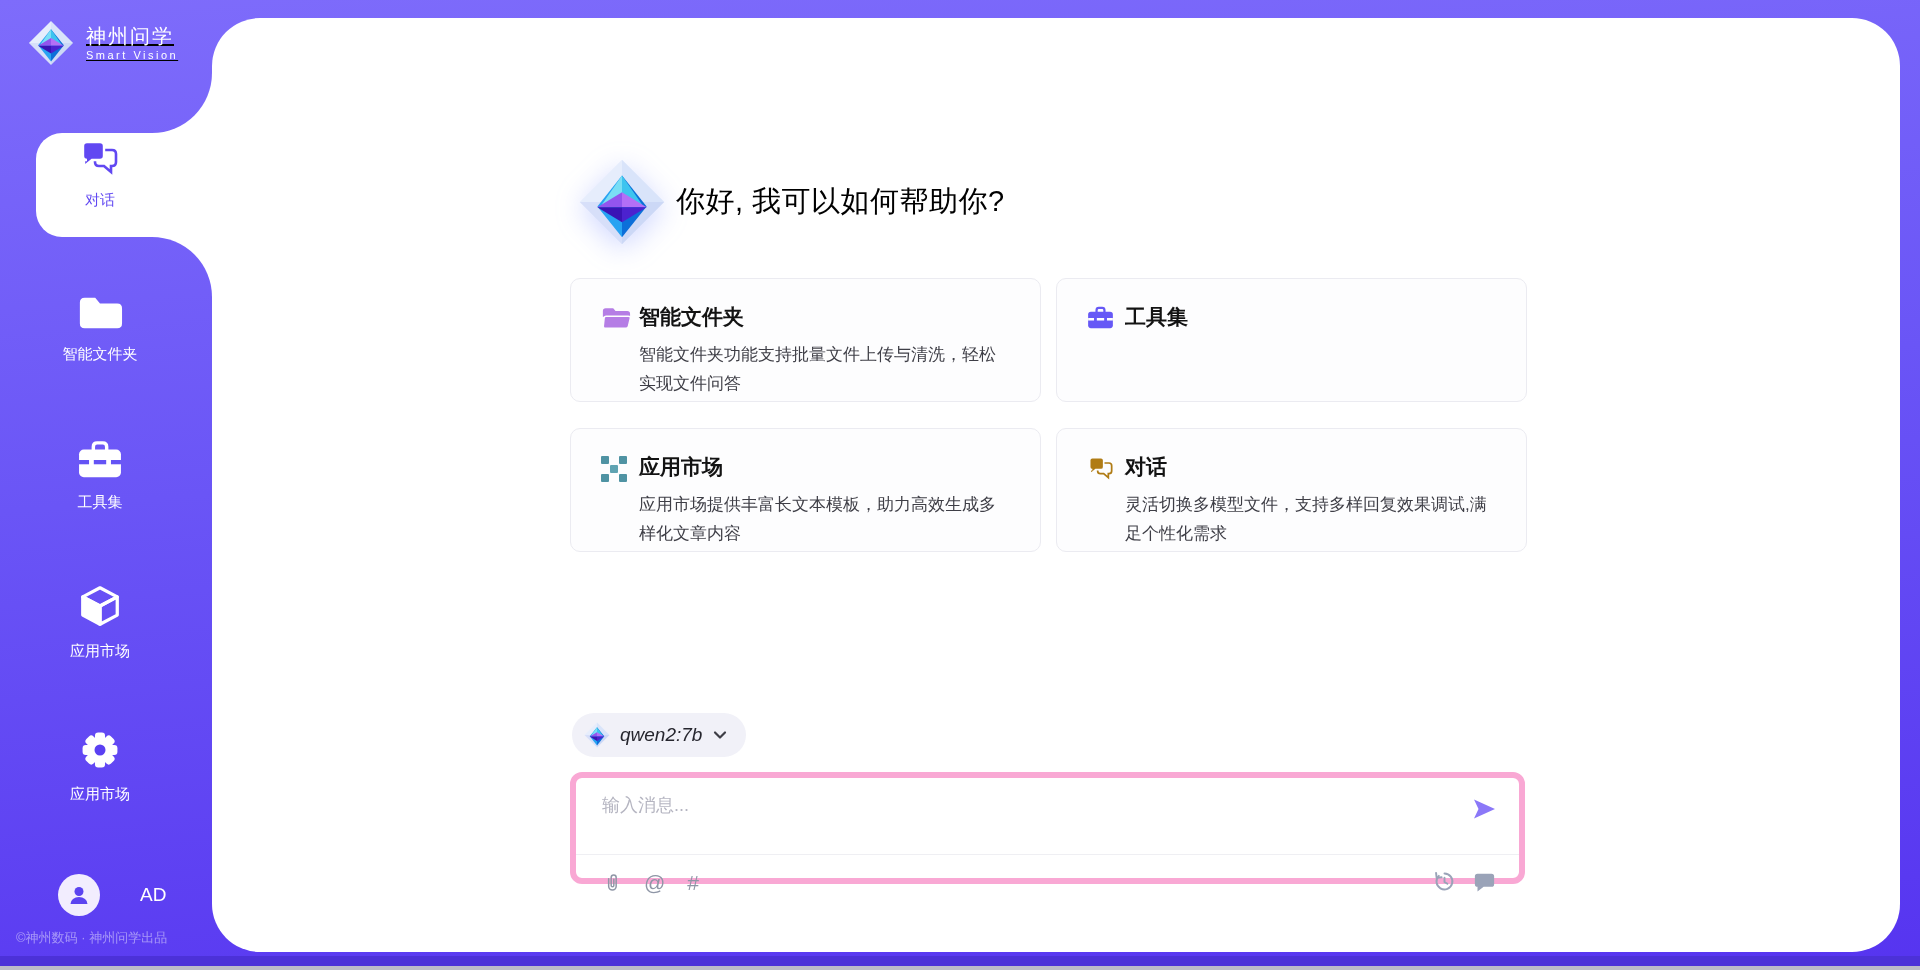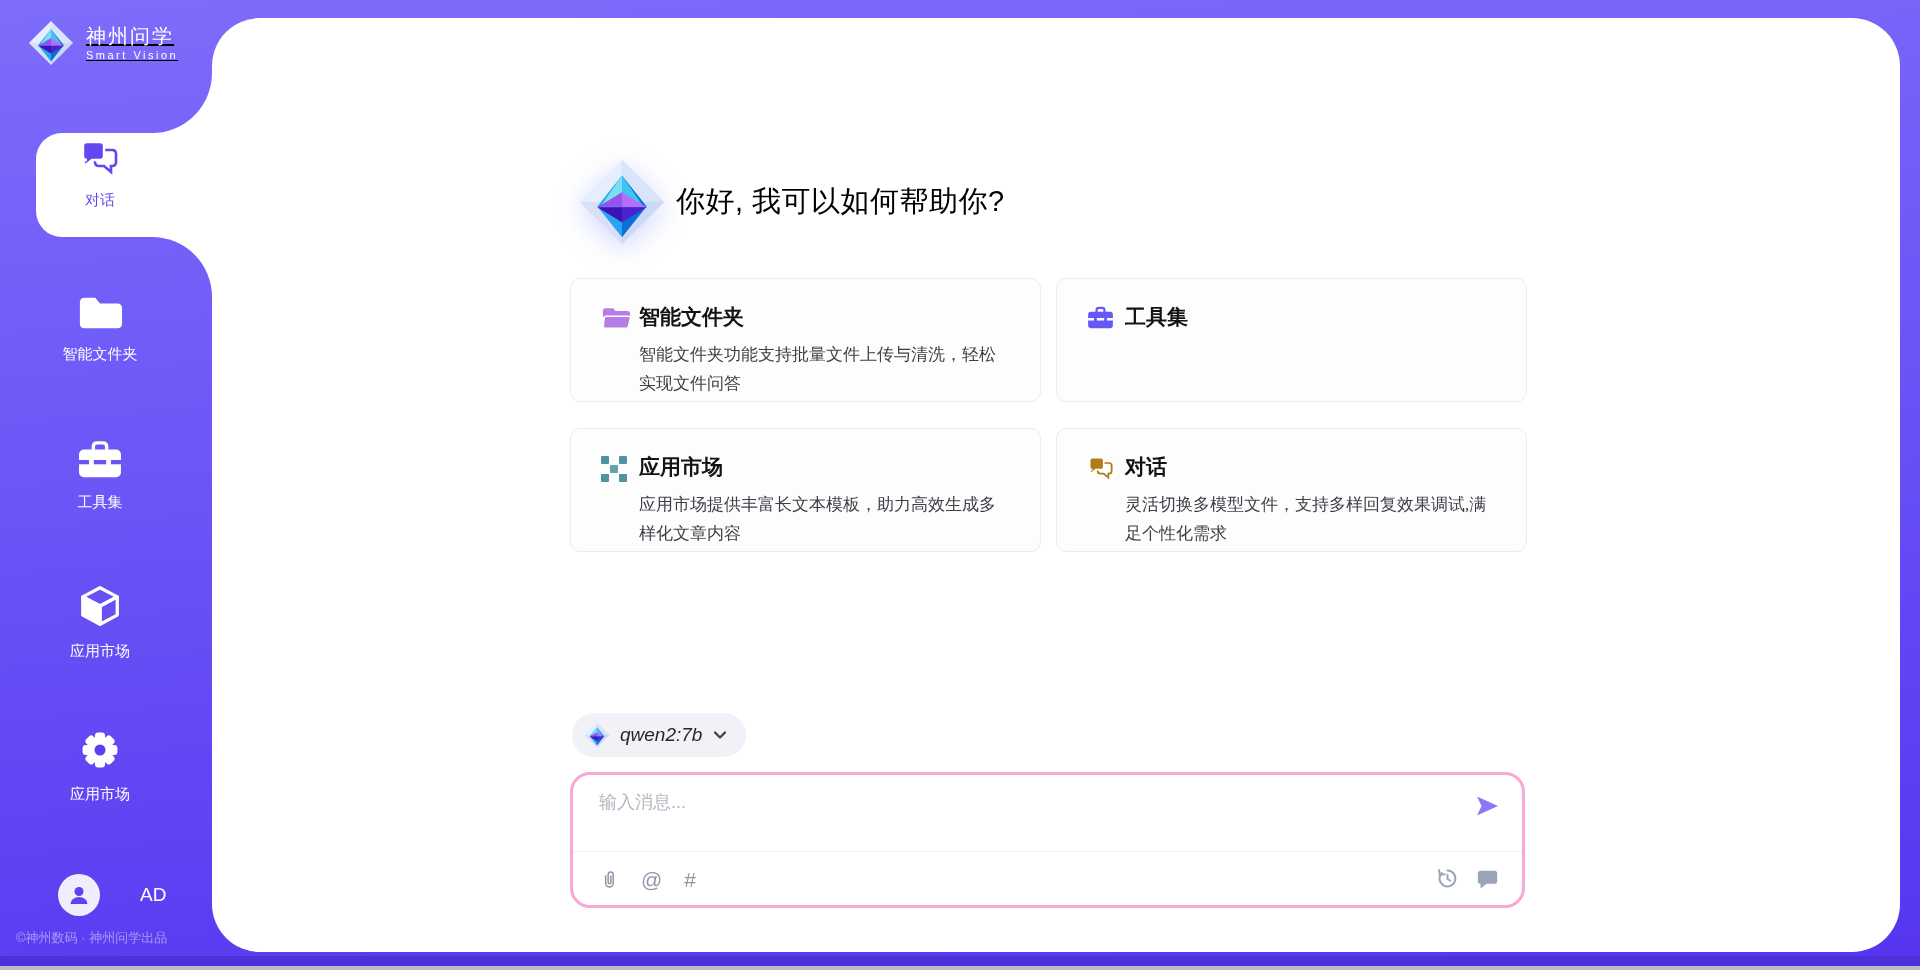--- a/index.html
+++ b/index.html
@@ -32,24 +32,24 @@
   .footer{position:absolute;left:16px;top:929px;color:rgba(255,255,255,.45);font-size:13px;z-index:4;}
   
   .hero{position:absolute;left:366px;top:140px;display:flex;align-items:center;gap:10px;}
   .hero-logo{filter:drop-shadow(0 6px 14px rgba(120,140,255,.35));}
   .greeting{font-size:29px;font-weight:400;color:#000000;letter-spacing:.5px;}
   .cards{position:absolute;left:358px;top:260px;width:957px;display:grid;grid-template-columns:471px 471px;gap:26px 15px;}
   .card{position:relative;height:124px;border:1px solid #ebebf1;border-radius:10px;background:#fdfdfe;box-sizing:border-box;cursor:pointer;}
   .card-icon{position:absolute;left:30px;top:27px;}
   .card-body{padding:24px 28px 0 68px;}
   .card-title{font-size:21px;font-weight:700;color:#131313;line-height:28px;}
-  .card-desc{margin-top:9px;font-size:17px;line-height:29px;color:#3e3e46;font-family:Liberation Serif, serif;}
+  .card-desc{margin-top:9px;font-size:17px;line-height:29px;color:#3e3e46;}
   .model-pill{position:absolute;left:360px;top:695px;height:44px;border-radius:22px;background:#f1f1f8;display:flex;align-items:center;padding:0 18px 0 12px;gap:10px;cursor:pointer;font-style:italic;}
   .model-name{font-size:19px;color:#26262e;}
-  .composer{position:absolute;left:358px;top:754px;width:955px;height:136px;border:3px solid #f9a8d4;border-radius:20px;background:#ffffff;box-sizing:border-box;}
+  .composer{position:absolute;left:358px;top:754px;width:955px;height:112px;border:6px solid #f9a8d4;border-radius:12px;background:#ffffff;box-sizing:border-box;}
   .msg-input{position:absolute;left:24px;top:16px;width:820px;border:none;outline:none;font-size:18px;color:#33333c;background:transparent;font-family:"Liberation Sans","DejaVu Sans",sans-serif;}
   .msg-input::placeholder{color:#b5b5c1;}
   .send{position:absolute;right:22px;top:18px;cursor:pointer;}
   .divider{position:absolute;left:0;right:0;top:76px;height:1px;background:#efeff3;}
   .tools-left{position:absolute;left:26px;top:92px;display:flex;align-items:center;gap:22px;color:#8f96a6;}
   .tools-right{position:absolute;right:24px;top:92px;display:flex;align-items:center;gap:18px;color:#9aa3b8;}
   .sym{font-size:21px;line-height:26px;cursor:pointer;}
   .tool-btn{cursor:pointer;display:flex;align-items:center;}
 </style>
 </head>

